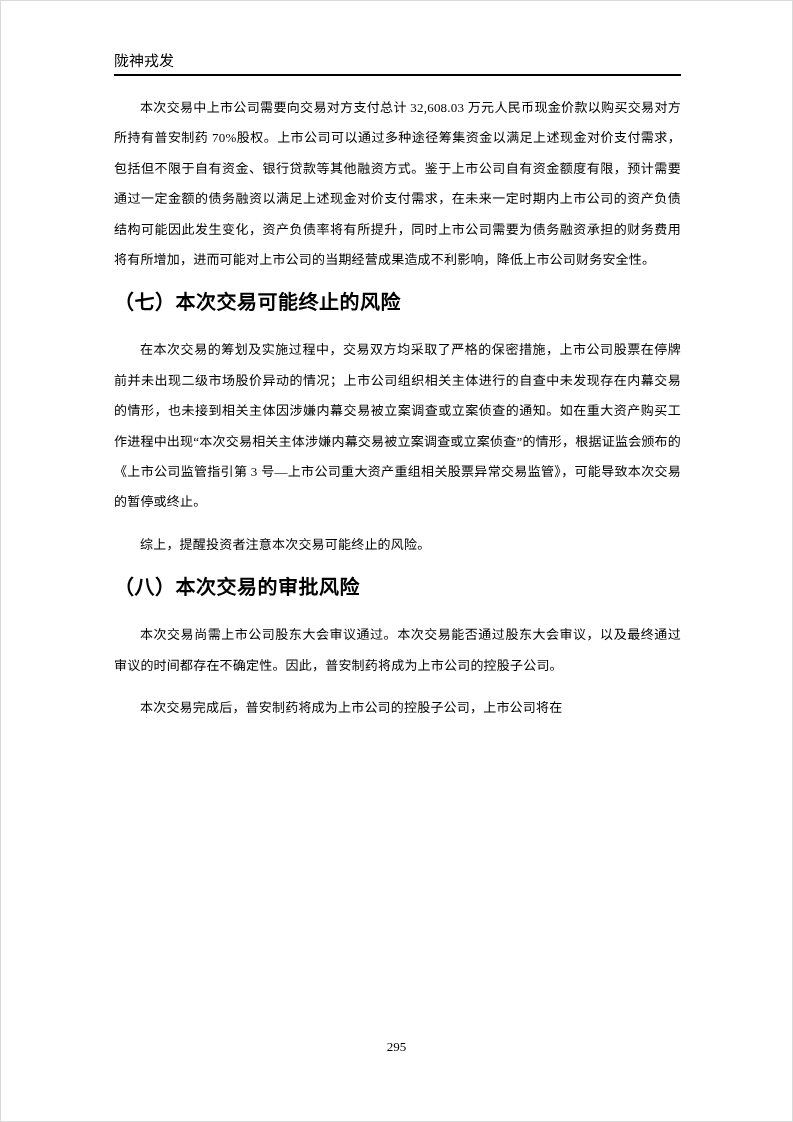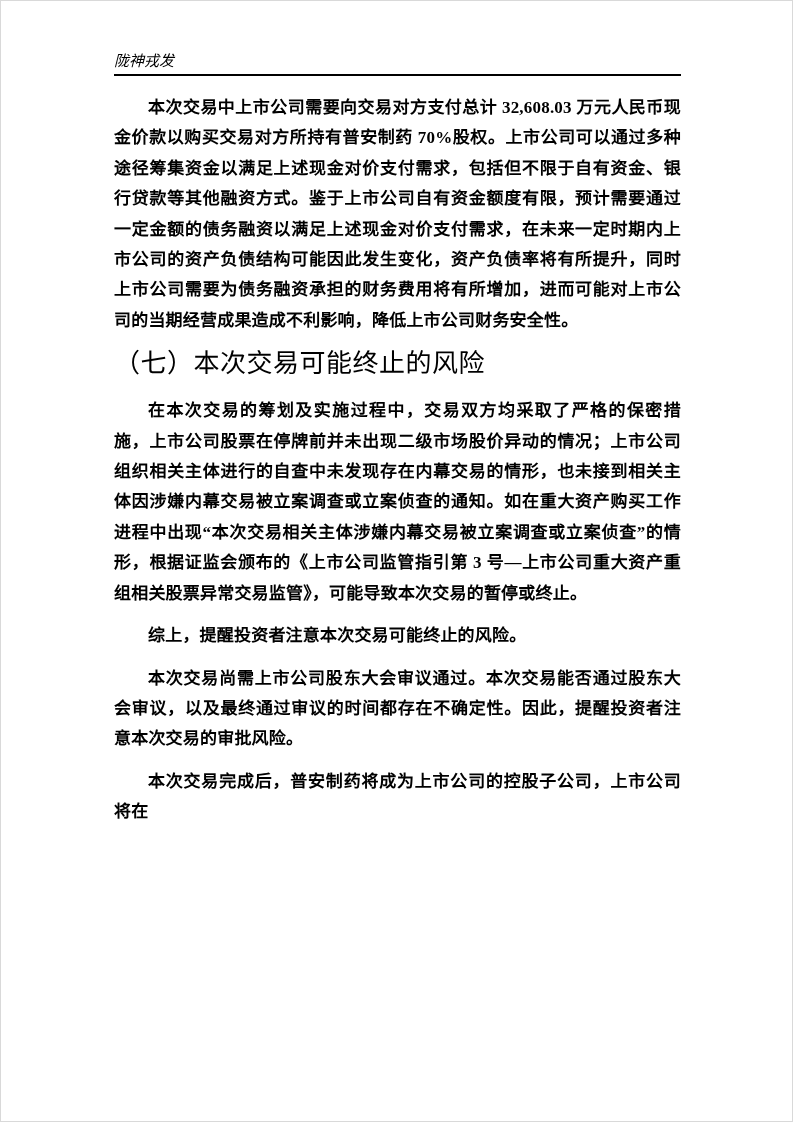--- a/index.html
+++ b/index.html
@@ -23,43 +23,41 @@
     left: 113px;
     top: 50px;
     width: 567px;
     display: flex;
     justify-content: space-between;
     align-items: flex-end;
     font-size: 15px;
     line-height: 20px;
     padding-bottom: 3px;
     border-bottom: 2px solid #000000;
-    font-style: italic;
   }
   .page-header .h-left { white-space: nowrap; }
   .page-header .h-right { white-space: nowrap; }
   .doc-body {
     position: absolute;
     left: 113px;
     top: 92px;
     width: 567px;
   }
   .para {
-    font-size: 17px;
+    font-size: 13px;
     line-height: 30.4px;
     text-align: justify;
     text-indent: 2em;
     margin-bottom: 12px;
     letter-spacing: 0.2px;
-    font-weight: bold;
   }
   .heading {
     font-family: "Liberation Sans", "DejaVu Sans", sans-serif;
-    font-weight: normal;
-    font-size: 26px;
+    font-weight: bold;
+    font-size: 20px;
     line-height: 30px;
     margin-top: 12px;
     margin-bottom: 18px;
     letter-spacing: 0.5px;
   }
   .page-footer {
     position: absolute;
     left: 0;
     top: 1038px;
     width: 100%;
@@ -80,21 +78,25 @@
   <div class="doc-body">
     <p class="para">本次交易中上市公司需要向交易对方支付总计 32,608.03 万元人民币现金价款以购买交易对方所持有普安制药 70%股权。上市公司可以通过多种途径筹集资金以满足上述现金对价支付需求，包括但不限于自有资金、银行贷款等其他融资方式。鉴于上市公司自有资金额度有限，预计需要通过一定金额的债务融资以满足上述现金对价支付需求，在未来一定时期内上市公司的资产负债结构可能因此发生变化，资产负债率将有所提升，同时上市公司需要为债务融资承担的财务费用将有所增加，进而可能对上市公司的当期经营成果造成不利影响，降低上市公司财务安全性。</p>
 
     <h2 class="heading">（七）本次交易可能终止的风险</h2>
 
     <p class="para">在本次交易的筹划及实施过程中，交易双方均采取了严格的保密措施，上市公司股票在停牌前并未出现二级市场股价异动的情况；上市公司组织相关主体进行的自查中未发现存在内幕交易的情形，也未接到相关主体因涉嫌内幕交易被立案调查或立案侦查的通知。如在重大资产购买工作进程中出现“本次交易相关主体涉嫌内幕交易被立案调查或立案侦查”的情形，根据证监会颁布的《上市公司监管指引第 3 号—上市公司重大资产重组相关股票异常交易监管》，可能导致本次交易的暂停或终止。</p>
 
 
     <p class="para">综上，提醒投资者注意本次交易可能终止的风险。</p>
 
+    <h2 class="heading">（八）本次交易的审批风险</h2>
 
-    <p class="para">本次交易尚需上市公司股东大会审议通过。本次交易能否通过股东大会审议，以及最终通过审议的时间都存在不确定性。因此，提醒投资者注意本次交易的审批风险。</p>
+    <p class="para">本次交易尚需上市公司股东大会审议通过。本次交易能否通过股东大会审议，以及最终通过审议的时间都存在不确定性。因此，普安制药将成为上市公司的控股子公司。</p>
 
 
     <p class="para">本次交易完成后，普安制药将成为上市公司的控股子公司，上市公司将在</p>
   </div>
 
+  <div class="page-footer">
+    <span>295</span>
+  </div>
 
 </div>
 
 </body></html>

